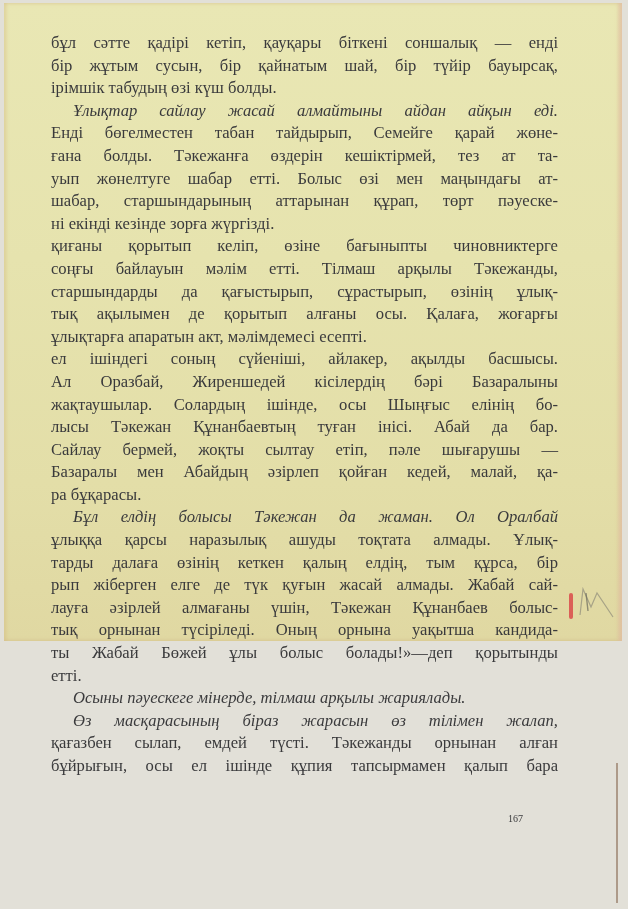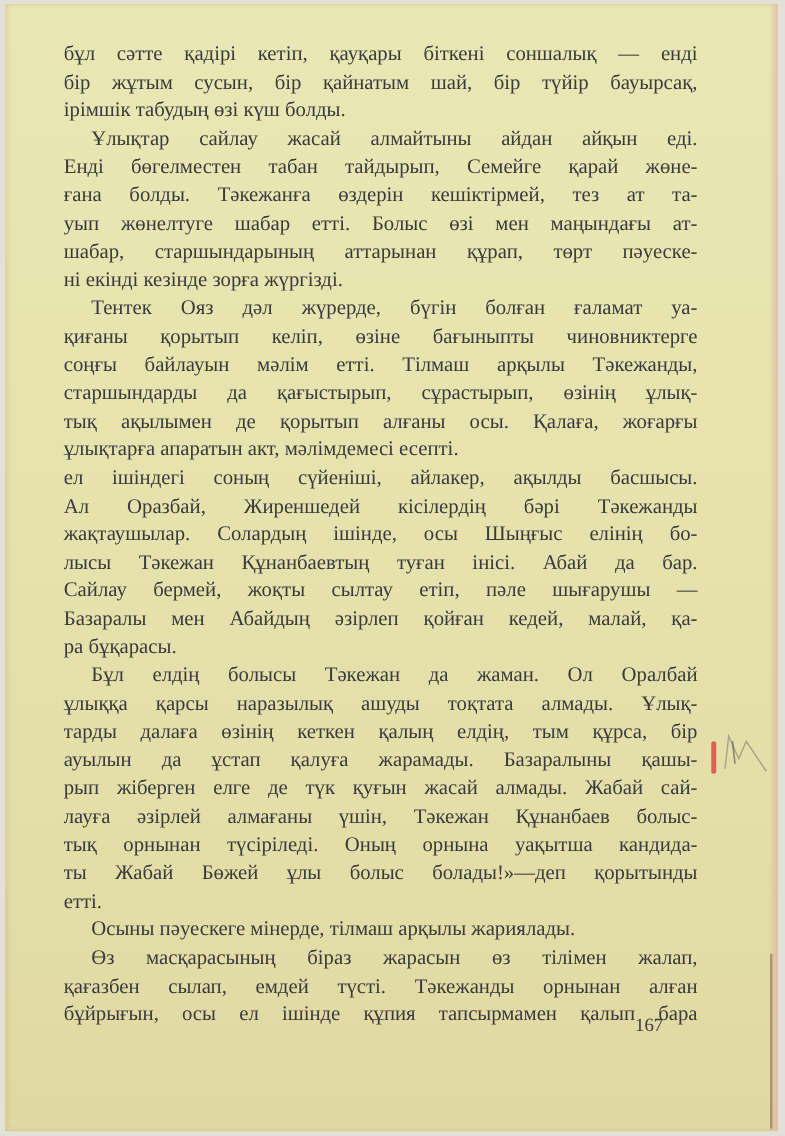--- a/index.html
+++ b/index.html
@@ -8,21 +8,21 @@
       width: 628px;
       height: 909px;
       overflow: hidden;
       background: #e2e0d8;
     }
     .page {
       position: absolute;
       left: 4px;
       top: 3px;
       width: 618px;
-      height: 902px;
+      height: 638px;
       background: linear-gradient(180deg, #e9e7b4 0%, #e6e3ae 40%, #e3dea8 75%, #e0d8a2 100%);
       box-shadow: inset -3px 0 4px rgba(200,160,120,0.35), inset 3px 0 3px rgba(210,180,120,0.3);
     }
     .page-right-edge {
       position: absolute;
       right: 0;
       top: 0;
       width: 6px;
       height: 100%;
       background: linear-gradient(90deg, rgba(230,200,170,0) 0%, rgba(230,190,170,0.6) 100%);
@@ -43,27 +43,28 @@
       text-align: justify;
       text-align-last: justify;
       white-space: nowrap;
       word-spacing: 0;
     }
     .line.last {
       text-align-last: left;
     }
     .line.indent {
       padding-left: 22px;
+      font-style: italic;
     }
     .page-number {
       position: absolute;
       left: 504px;
       top: 810px;
       font-family: "Liberation Serif", "DejaVu Serif", serif;
-      font-size: 15px;
+      font-size: 10px;
       color: #3a3a3c;
     }
     .red-mark {
       position: absolute;
       left: 565px;
       top: 590px;
       width: 4px;
       height: 26px;
       background: #d94a4a;
       border-radius: 2px;
@@ -103,43 +104,41 @@
     <div class="para-wrap">
       <span class="line indent">Ұлықтар сайлау жасай алмайтыны айдан айқын еді.</span>
       <span class="line">Енді бөгелместен табан тайдырып, Семейге қарай жөне-</span>
       <span class="line">ғана болды. Тәкежанға өздерін кешіктірмей, тез ат та-</span>
       <span class="line">уып жөнелтуге шабар етті. Болыс өзі мен маңындағы ат-</span>
       <span class="line">шабар, старшындарының аттарынан құрап, төрт пәуеске-</span>
       <span class="line last">ні екінді кезінде зорға жүргізді.</span>
     </div>
 
     <div class="para-wrap">
-      <span class="line indent">Тентек Ояз дәл жүрерде, бүгін болған ғаламат уа-</span>
       <span class="line">қиғаны қорытып келіп, өзіне бағыныпты чиновниктерге</span>
       <span class="line">соңғы байлауын мәлім етті. Тілмаш арқылы Тәкежанды,</span>
       <span class="line">старшындарды да қағыстырып, сұрастырып, өзінің ұлық-</span>
       <span class="line">тық ақылымен де қорытып алғаны осы. Қалаға, жоғарғы</span>
       <span class="line last">ұлықтарға апаратын акт, мәлімдемесі есепті.</span>
     </div>
 
     <div class="para-wrap">
       <span class="line">ел ішіндегі соның сүйеніші, айлакер, ақылды басшысы.</span>
-      <span class="line">Ал Оразбай, Жиреншедей кісілердің бәрі Тәкежанды</span>
+      <span class="line">Ал Оразбай, Жиреншедей кісілердің бәрі Базаралыны</span>
       <span class="line">жақтаушылар. Солардың ішінде, осы Шыңғыс елінің бо-</span>
       <span class="line">лысы Тәкежан Құнанбаевтың туған інісі. Абай да бар.</span>
       <span class="line">Сайлау бермей, жоқты сылтау етіп, пәле шығарушы —</span>
       <span class="line">Базаралы мен Абайдың әзірлеп қойған кедей, малай, қа-</span>
       <span class="line last">ра бұқарасы.</span>
     </div>
 
     <div class="para-wrap">
       <span class="line indent">Бұл елдің болысы Тәкежан да жаман. Ол Оралбай</span>
       <span class="line">ұлыққа қарсы наразылық ашуды тоқтата алмады. Ұлық-</span>
       <span class="line">тарды далаға өзінің кеткен қалың елдің, тым құрса, бір</span>
-      <span class="line">ауылын да ұстап қалуға жарамады. Базаралыны қашы-</span>
       <span class="line">рып жіберген елге де түк қуғын жасай алмады. Жабай сай-</span>
       <span class="line">лауға әзірлей алмағаны үшін, Тәкежан Құнанбаев болыс-</span>
       <span class="line">тық орнынан түсіріледі. Оның орнына уақытша кандида-</span>
       <span class="line">ты Жабай Бөжей ұлы болыс болады!»—деп қорытынды</span>
       <span class="line last">етті.</span>
     </div>
 
     <div class="para-wrap">
       <span class="line indent last">Осыны пәуескеге мінерде, тілмаш арқылы жариялады.</span>
     </div>

